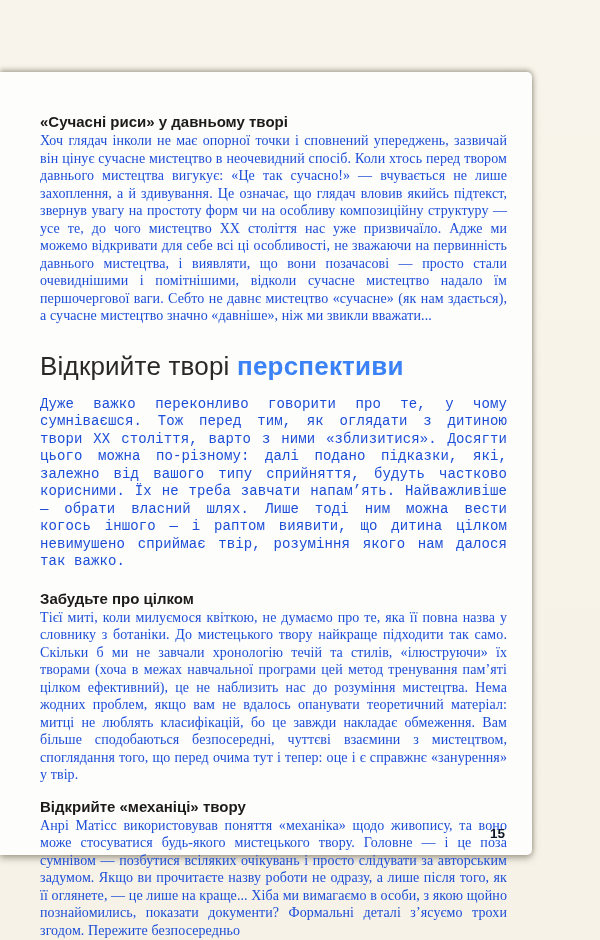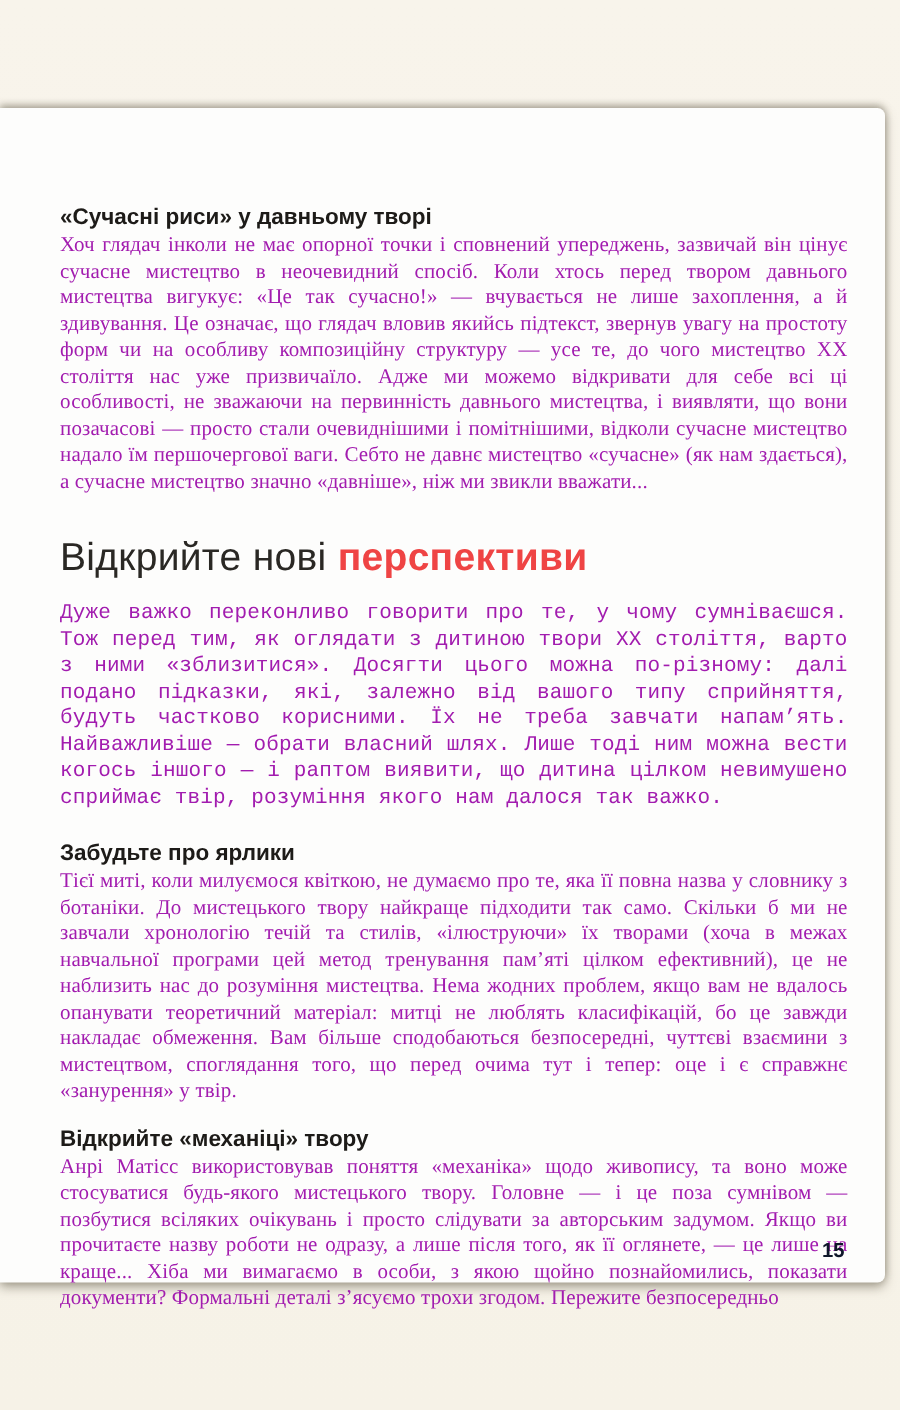--- a/index.html
+++ b/index.html
@@ -17,58 +17,58 @@
   
   .backdrop {
     position: absolute;
     inset: 0;
     background: linear-gradient(180deg, #f8f4eb 0%, #f7f3e9 50%, #f6f2e7 100%);
   }
   .sheet {
     position: absolute;
     left: 0;
     top: 72px;
-    width: 590px;
+    width: 532px;
     height: 783px;
     background: #fdfdfc;
     border-radius: 0 5px 5px 0;
     box-shadow: 0 -2px 5px rgba(100, 93, 74, 0.45),
                 0 3px 7px rgba(100, 93, 74, 0.55);
     box-sizing: border-box;
-    padding: 63px 25px 0 40px;
+    padding: 40px 25px 0 40px;
   }
   .h-small {
     font-family: "Liberation Sans", sans-serif;
     font-weight: 700;
     font-size: 15px;
     line-height: 19px;
     color: #1d1b18;
     margin: 0;
   }
   .body-par {
     font-family: "Liberation Serif", serif;
     font-size: 14px;
     line-height: 17.5px;
-    color: #a21caf;
+    color: #1d4ed8;
     text-align: justify;
     margin: 1px 0 0 0;
     letter-spacing: 0.1px;
   }
   .chapter-title {
     font-family: "Liberation Sans", sans-serif;
     font-weight: 400;
     font-size: 26px;
     line-height: 30px;
     color: #2a2824;
     margin: 26px 0 0 0;
     letter-spacing: 0.2px;
   }
   .chapter-title b {
     font-weight: 700;
-    color: #ef4444;
+    color: #3b82f6;
   }
   .mt-par { margin-top: 15px; font-family: Liberation Mono, monospace; }
   .mt-head { margin-top: 18px; }
   .mt-head-2 { margin-top: 13px; }
   .page-number {
     position: absolute;
     right: 27px;
     bottom: 14px;
     font-family: "Liberation Sans", sans-serif;
     font-weight: 700;
@@ -80,25 +80,25 @@
 <body>
 
 <div class="backdrop"></div>
 
 <div class="sheet">
 
   <h2 class="h-small">«Сучасні риси» у давньому творі</h2>
 
   <p class="body-par">Хоч глядач інколи не має опорної точки і сповнений упереджень, зазвичай він цінує сучасне мистецтво в неочевидний спосіб. Коли хтось перед твором давнього мистецтва вигукує: «Це так сучасно!» — вчувається не лише захоплення, а й здивування. Це означає, що глядач вловив якийсь підтекст, звернув увагу на простоту форм чи на особливу композиційну структуру — усе те, до чого мистецтво XX століття нас уже призвичаїло. Адже ми можемо відкривати для себе всі ці особливості, не зважаючи на первинність давнього мистецтва, і виявляти, що вони позачасові — просто стали очевиднішими і помітнішими, відколи сучасне мистецтво надало їм першочергової ваги. Себто не давнє мистецтво «сучасне» (як нам здається), а сучасне мистецтво значно «давніше», ніж ми звикли вважати...</p>
 
-  <h1 class="chapter-title"><span>Відкрийте нові </span><b>перспективи</b></h1>
+  <h1 class="chapter-title"><span>Відкрийте творі </span><b>перспективи</b></h1>
 
   <p class="body-par mt-par">Дуже важко переконливо говорити про те, у чому сумніваєшся. Тож перед тим, як оглядати з дитиною твори XX століття, варто з ними «зблизитися». Досягти цього можна по-різному: далі подано підказки, які, залежно від вашого типу сприйняття, будуть частково корисними. Їх не треба завчати напам’ять. Найважливіше — обрати власний шлях. Лише тоді ним можна вести когось іншого — і раптом виявити, що дитина цілком невимушено сприймає твір, розуміння якого нам далося так важко.</p>
 
-  <h2 class="h-small mt-head">Забудьте про ярлики</h2>
+  <h2 class="h-small mt-head">Забудьте про цілком</h2>
 
   <p class="body-par">Тієї миті, коли милуємося квіткою, не думаємо про те, яка її повна назва у словнику з ботаніки. До мистецького твору найкраще підходити так само. Скільки б ми не завчали хронологію течій та стилів, «ілюструючи» їх творами (хоча в межах навчальної програми цей метод тренування пам’яті цілком ефективний), це не наблизить нас до розуміння мистецтва. Нема жодних проблем, якщо вам не вдалось опанувати теоретичний матеріал: митці не люблять класифікацій, бо це завжди накладає обмеження. Вам більше сподобаються безпосередні, чуттєві взаємини з мистецтвом, споглядання того, що перед очима тут і тепер: оце і є справжнє «занурення» у твір.</p>
 
   <h2 class="h-small mt-head-2">Відкрийте «механіці» твору</h2>
 
   <p class="body-par">Анрі Матісс використовував поняття «механіка» щодо живопису, та воно може стосуватися будь-якого мистецького твору. Головне — і це поза сумнівом — позбутися всіляких очікувань і просто слідувати за авторським задумом. Якщо ви прочитаєте назву роботи не одразу, а лише після того, як її оглянете, — це лише на краще... Хіба ми вимагаємо в особи, з якою щойно познайомились, показати документи? Формальні деталі з’ясуємо трохи згодом. Пережите безпосередньо</p>
 
   <div class="page-number">15</div>
 
 </div>

